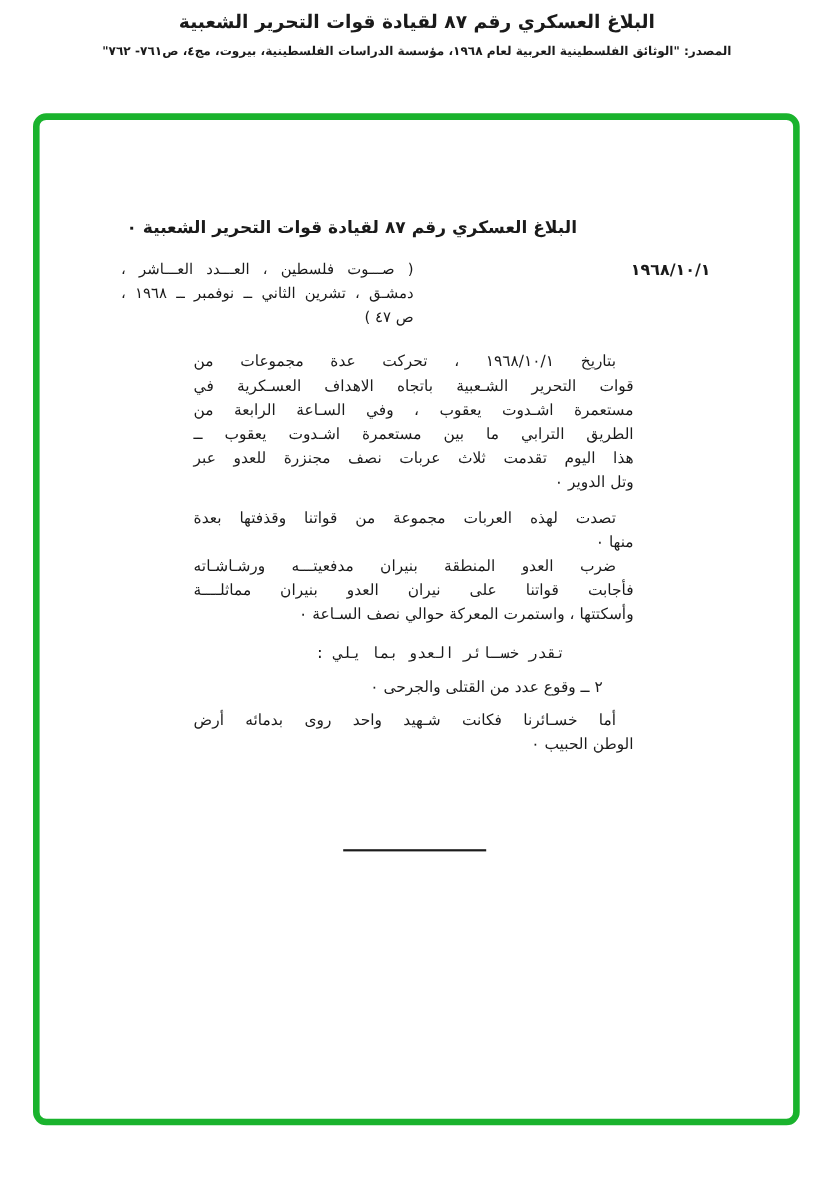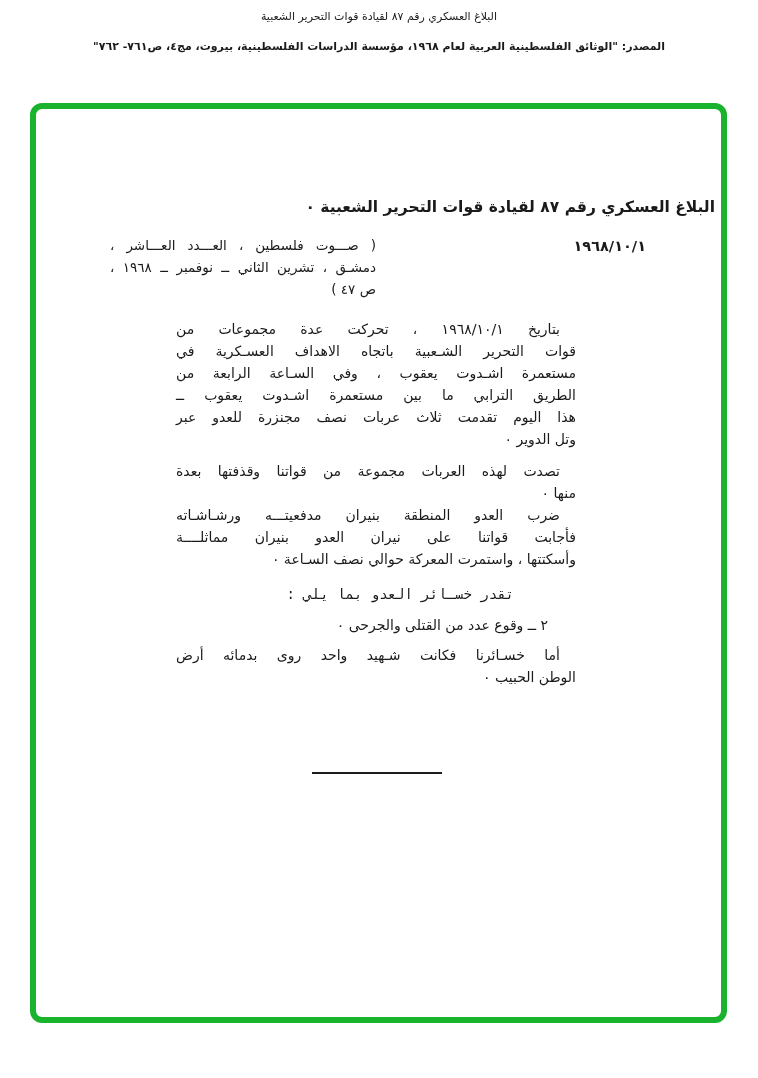--- a/index.html
+++ b/index.html
@@ -2,29 +2,29 @@
 <html lang="ar" dir="rtl"><head>
 <meta charset="utf-8">
 <style>
   html,body{margin:0;padding:0;background:#ffffff;}
   body{
     width:758px;height:1078px;position:relative;overflow:hidden;
     font-family:"DejaVu Sans",sans-serif;color:#1a1a1a;direction:rtl;
   }
   .abs{position:absolute;}
   
-  .hdr-title{top:10px;left:0;width:758px;text-align:center;font-size:11px;font-weight:normal;}
+  .hdr-title{top:10px;left:0;width:758px;text-align:center;font-size:17px;font-weight:bold;}
   .hdr-source{top:40px;left:0;width:758px;text-align:center;font-size:11px;font-weight:bold;}
   
   .frame{
     left:30px;top:103px;width:697px;height:920px;box-sizing:border-box;
     border:6px solid #1ab32d;border-radius:12px;background:#ffffff;
   }
   
-  .doc-title{left:115px;top:198px;width:600px;text-align:right;font-size:15.5px;font-weight:bold;}
+  .doc-title{left:115px;top:198px;width:600px;text-align:left;font-size:15.5px;font-weight:bold;}
   .doc-date{left:556px;top:238px;width:90px;font-size:14.5px;text-align:right;font-weight:bold;}
   .citation{right:382px;top:234px;width:266px;font-size:13.5px;line-height:22px;margin-left:40px;}
   .body-col{right:182px;top:318px;width:400px;font-size:14px;line-height:22px;}
   .tline{min-height:22px;text-align:right;}
   .just{text-align:justify;text-align-last:justify;text-justify:inter-word;}
   .ind .tline:first-child{padding-right:16px;}
   .para2{margin-top:10px;}
   .para3{margin-top:0;}
   .losses-intro{margin-top:14px;margin-left:0;margin-right:62px;font-family:Liberation Mono, monospace;}
   .losses{margin-top:8px;margin-right:28px;}

